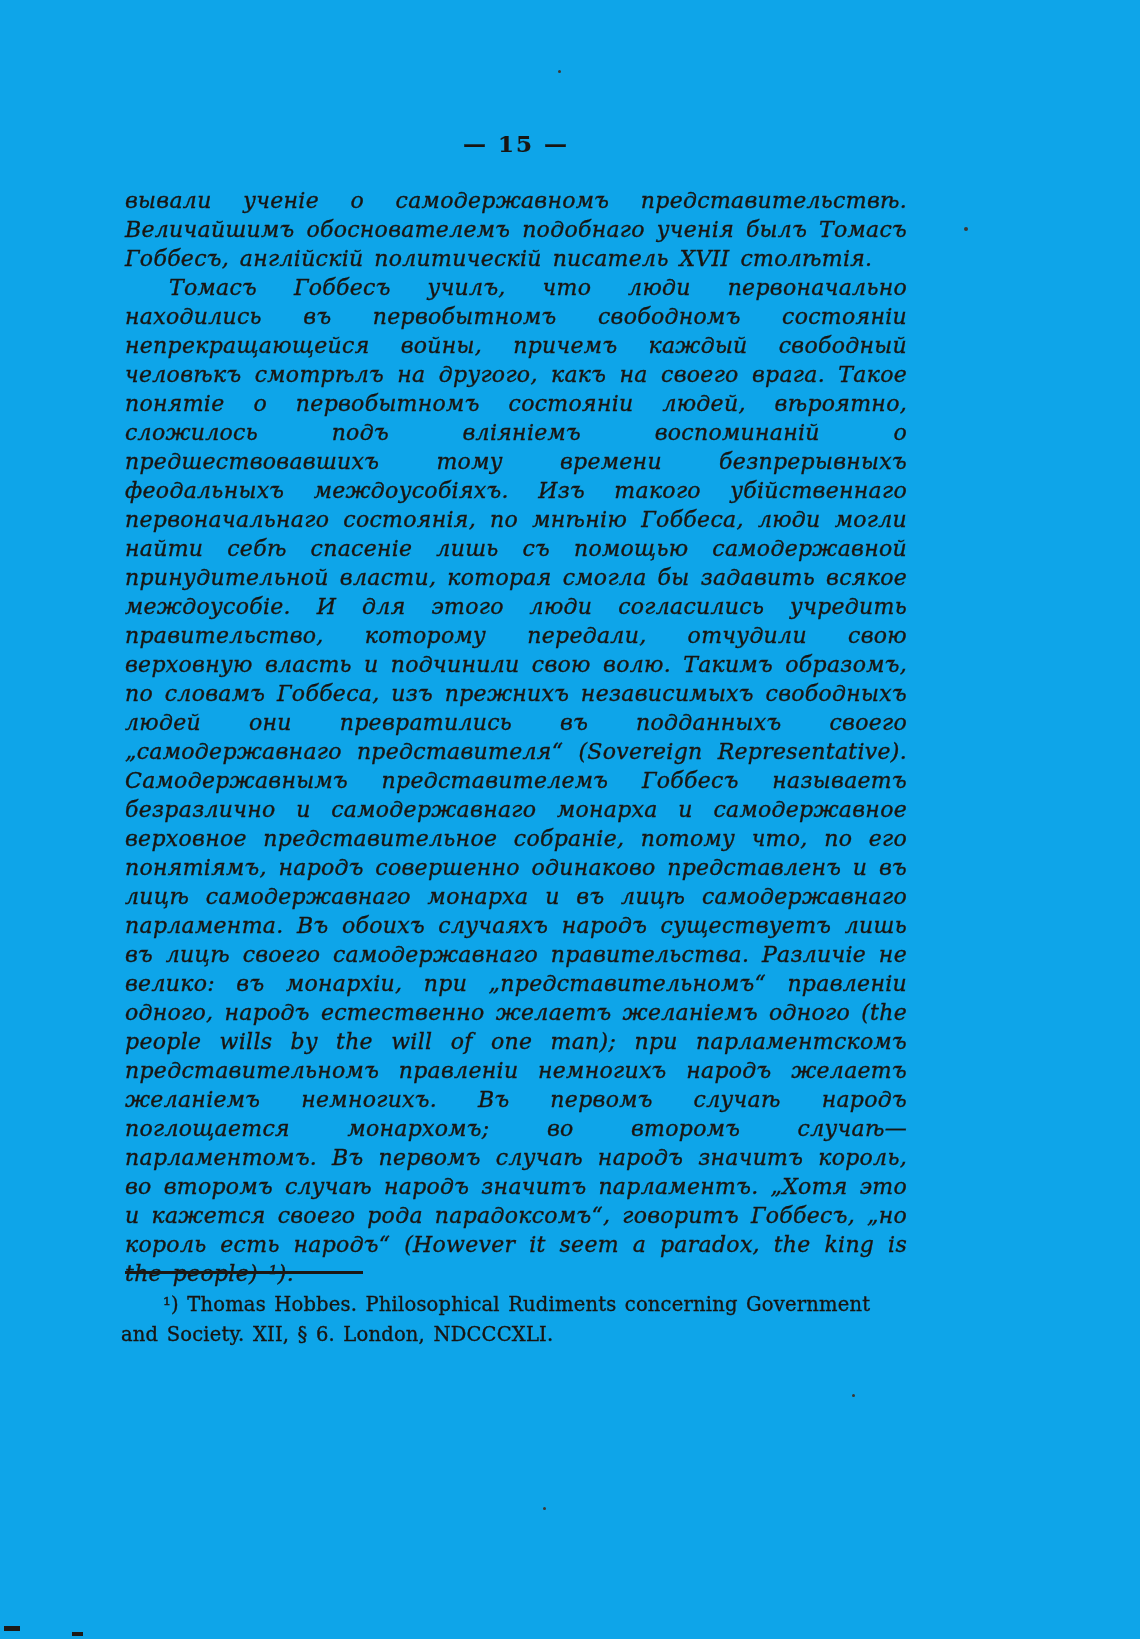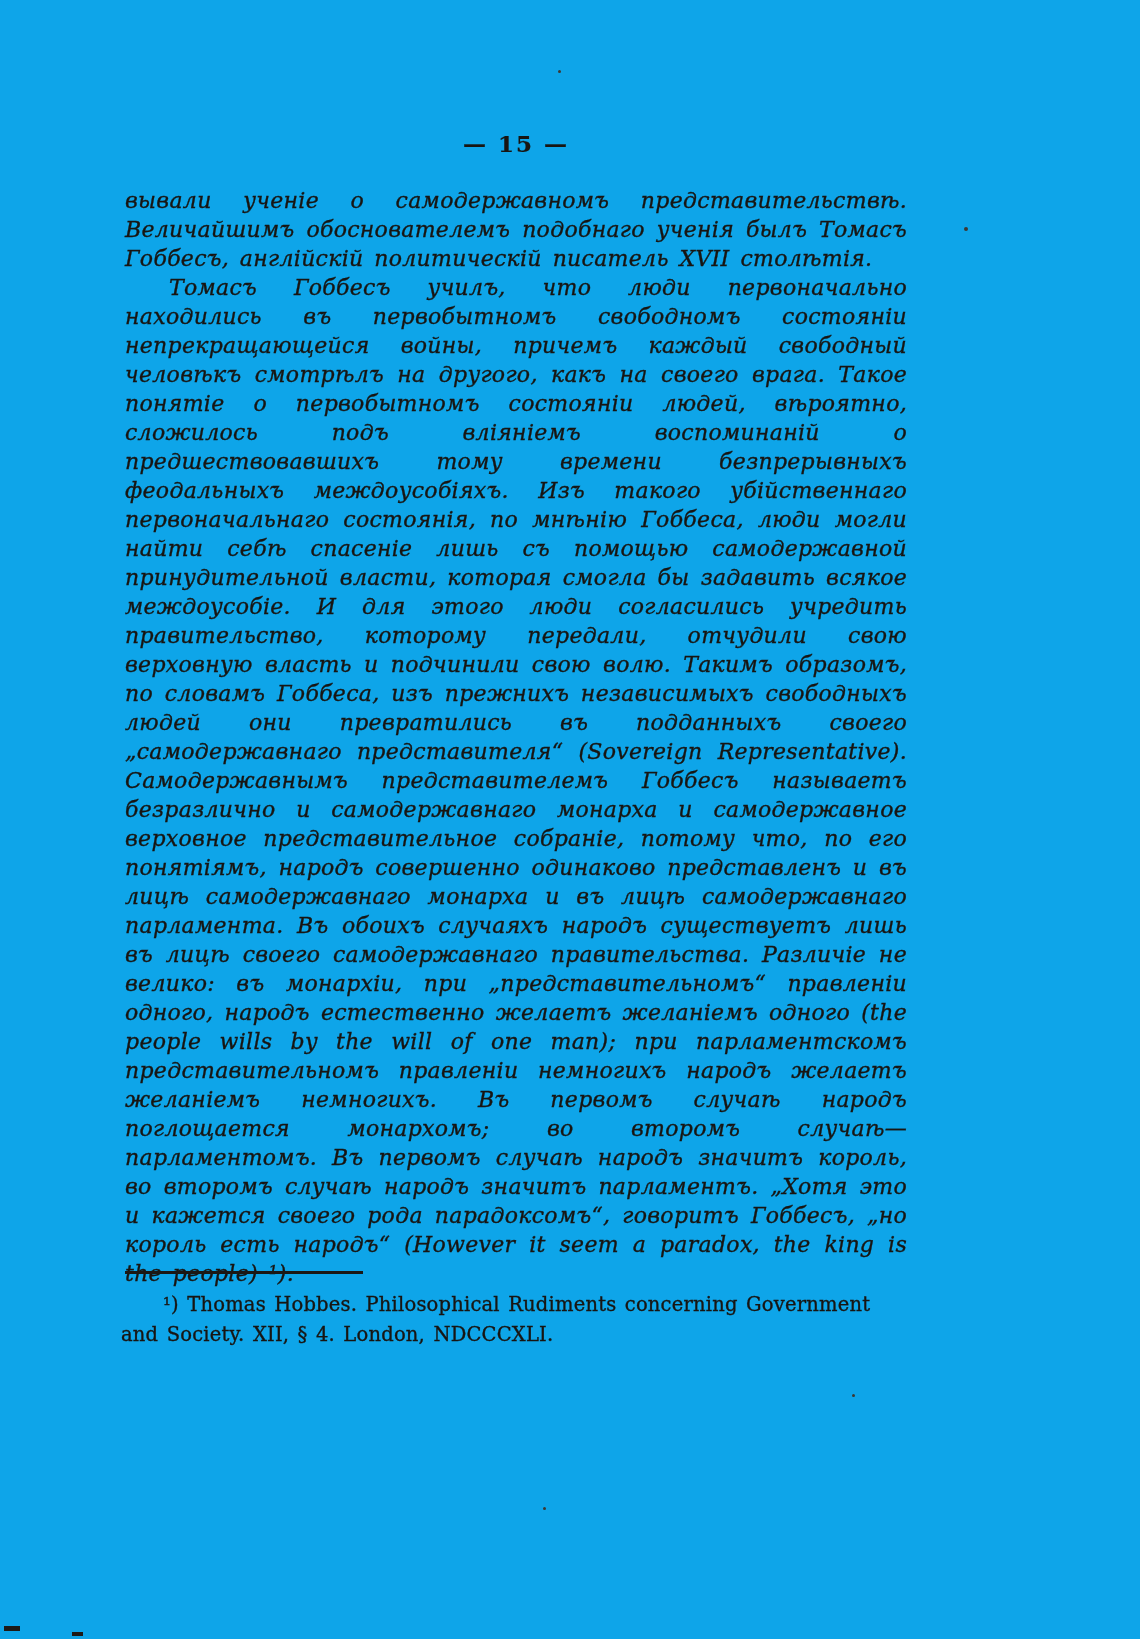--- a/index.html
+++ b/index.html
@@ -86,21 +86,21 @@
 
   <div class="page-number">— 15 —</div>
 
   <div class="text-block">
     <p class="para">вывали ученіе о самодержавномъ представительствѣ. Величайшимъ обоснователемъ подобнаго ученія былъ Томасъ Гоббесъ, англійскій политическій писатель XVII столѣтія.</p>
     <p class="para indent">Томасъ Гоббесъ училъ, что люди первоначально находились въ первобытномъ свободномъ состояніи непрекращающейся войны, причемъ каждый свободный человѣкъ смотрѣлъ на другого, какъ на своего врага. Такое понятіе о первобытномъ состояніи людей, вѣроятно, сложилось подъ вліяніемъ воспоминаній о предшествовавшихъ тому времени безпрерывныхъ феодальныхъ междоусобіяхъ. Изъ такого убійственнаго первоначальнаго состоянія, по мнѣнію Гоббеса, люди могли найти себѣ спасеніе лишь съ помощью самодержавной принудительной власти, которая смогла бы задавить всякое междоусобіе. И для этого люди согласились учредить правительство, которому передали, отчудили свою верховную власть и подчинили свою волю. Такимъ образомъ, по словамъ Гоббеса, изъ прежнихъ независимыхъ свободныхъ людей они превратились въ подданныхъ своего „самодержавнаго представителя“ (Sovereign Representative). Самодержавнымъ представителемъ Гоббесъ называетъ безразлично и самодержавнаго монарха и самодержавное верховное представительное собраніе, потому что, по его понятіямъ, народъ совершенно одинаково представленъ и въ лицѣ самодержавнаго монарха и въ лицѣ самодержавнаго парламента. Въ обоихъ случаяхъ народъ существуетъ лишь въ лицѣ своего самодержавнаго правительства. Различіе не велико: въ монархіи, при „представительномъ“ правленіи одного, народъ естественно желаетъ желаніемъ одного (the people wills by the will of one man); при парламентскомъ представительномъ правленіи немногихъ народъ желаетъ желаніемъ немногихъ. Въ первомъ случаѣ народъ поглощается монархомъ; во второмъ случаѣ—парламентомъ. Въ первомъ случаѣ народъ значитъ король, во второмъ случаѣ народъ значитъ парламентъ. „Хотя это и кажется своего рода парадоксомъ“, говоритъ Гоббесъ, „но король есть народъ“ (However it seem a paradox, the king is the people) ¹).</p>
   </div>
 
   <div class="footnote-rule"></div>
 
-  <p class="footnote">¹) Thomas Hobbes. Philosophical Rudiments concerning Government and Society. XII, § 4. London, NDCCCXLI.</p>
+  <p class="footnote">¹) Thomas Hobbes. Philosophical Rudiments concerning Government and Society. XII, § 6. London, NDCCCXLI.</p>
 
   <div class="speck" style="left:558px; top:70px; width:3px; height:3px;"></div>
   <div class="speck" style="left:964px; top:227px; width:4px; height:4px;"></div>
   <div class="speck" style="left:852px; top:1394px; width:3px; height:3px;"></div>
   <div class="speck" style="left:543px; top:1507px; width:3px; height:3px;"></div>
   <div class="corner-mark" style="left:4px; top:1626px; width:16px; height:5px;"></div>
   <div class="corner-mark" style="left:72px; top:1632px; width:11px; height:4px;"></div>
 
 </div>
 

